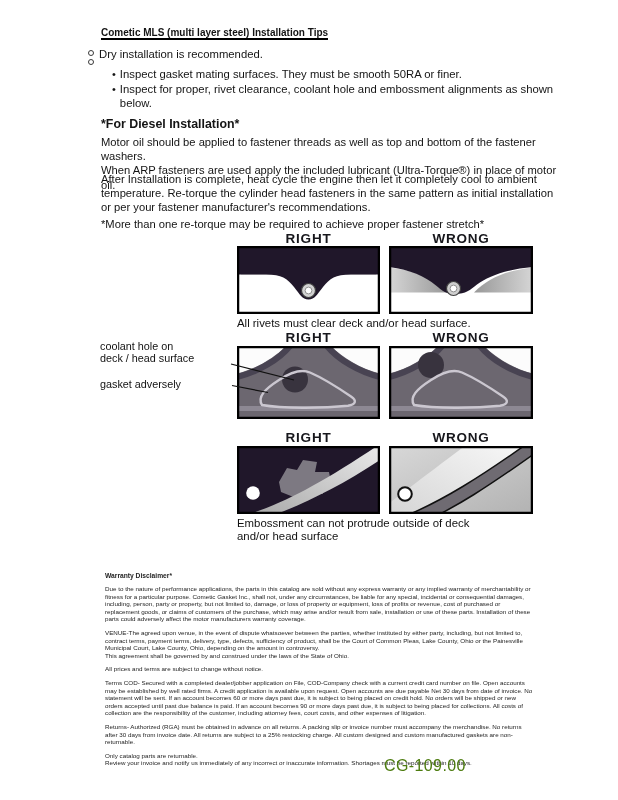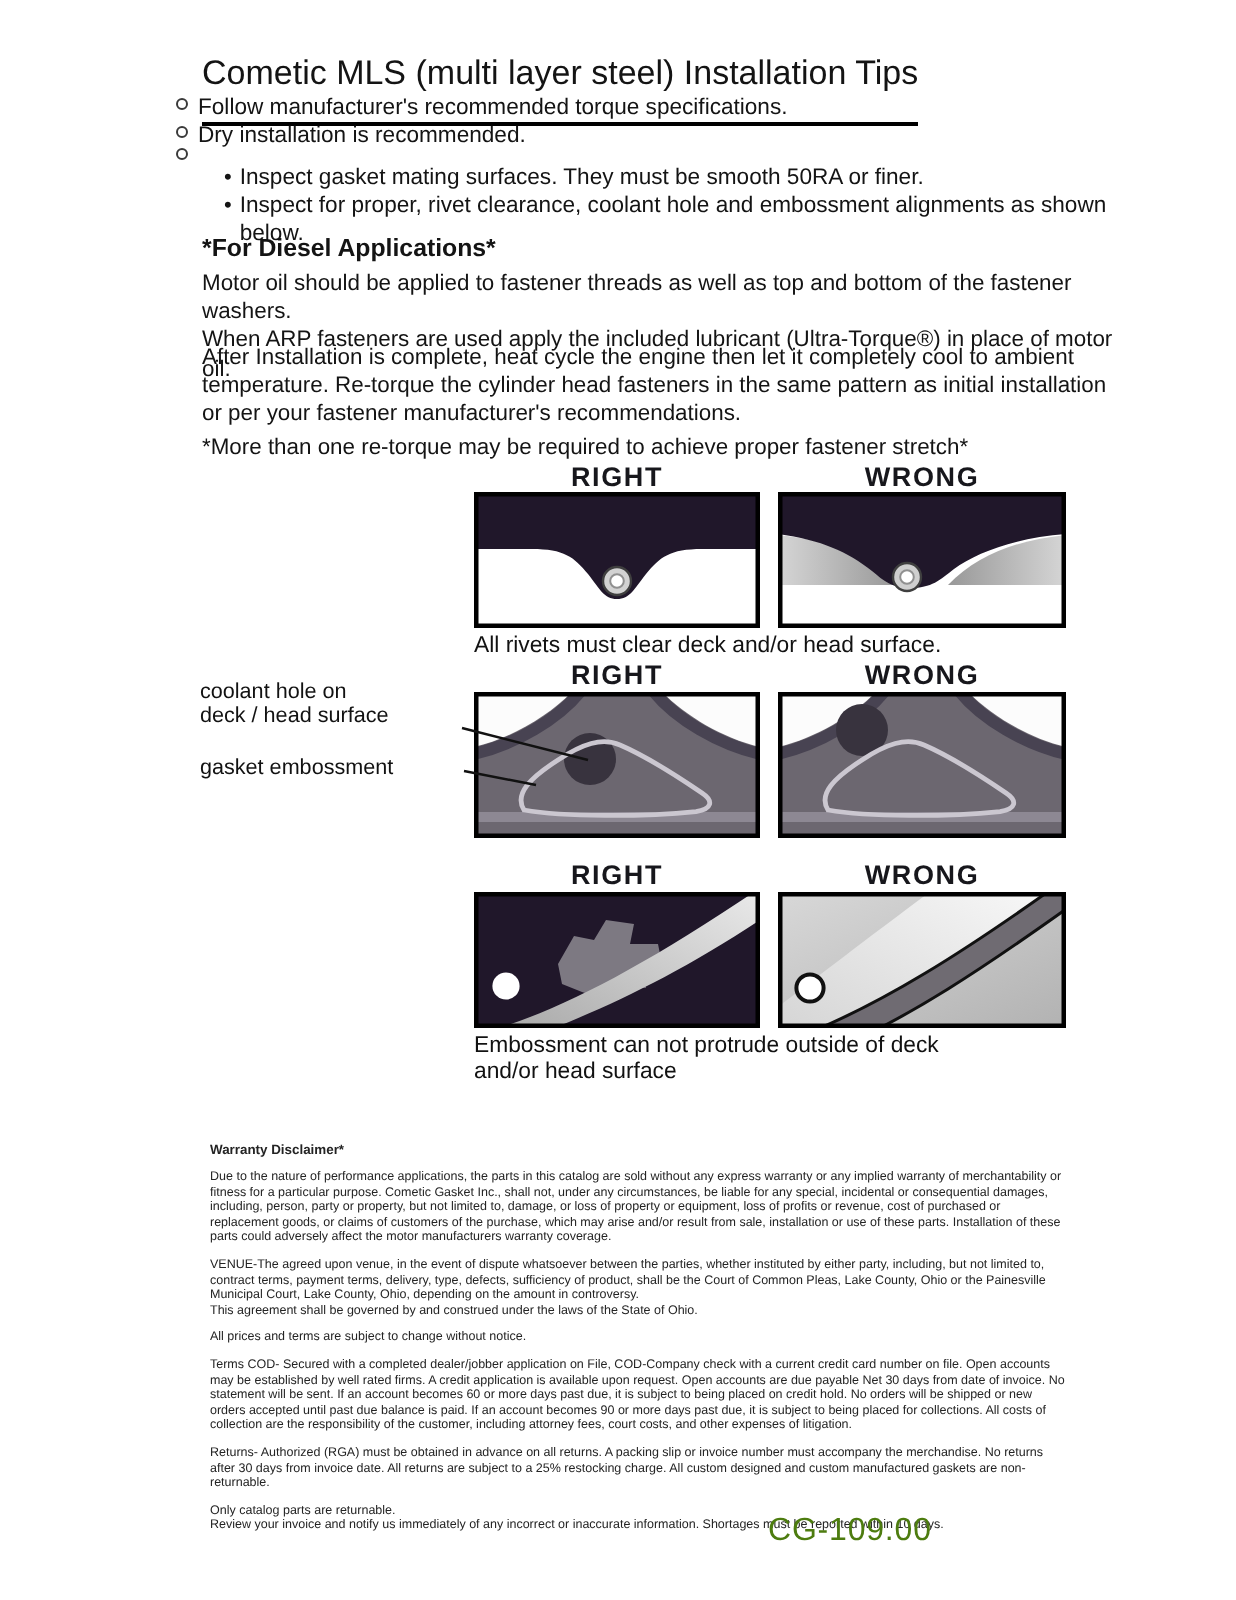--- a/index.html
+++ b/index.html
@@ -6,22 +6,22 @@
   body{
     width:618px;height:800px;position:relative;overflow:hidden;
     background:#ffffff;color:#141414;
     font-family:"Liberation Sans","DejaVu Sans",sans-serif;
     -webkit-font-smoothing:antialiased;
   }
   .abs{position:absolute;}
   
   .title{
     left:101px;top:27px;
-    font-size:17px;font-weight:normal;
-    border-bottom:2px solid #000;padding-bottom:14px;
+    font-size:10px;font-weight:bold;
+    border-bottom:2px solid #000;padding-bottom:0;
     white-space:nowrap;
   }
   
   .bullets{left:88px;top:47px;width:470px;font-size:11.3px;line-height:14.3px;}
   .bline{display:flex;align-items:baseline;}
   .m-o{
     width:4px;height:4px;border:1.2px solid #3a3a3a;border-radius:50%;
     display:inline-block;flex:0 0 auto;margin-right:5px;position:relative;top:-2px;
   }
   .sub{padding-left:24px;}
@@ -51,40 +51,36 @@
   .pagenum{left:384px;top:757px;font-size:16px;letter-spacing:.4px;color:#4d7c0f;text-align:right;}
 </style>
 </head>
 <body>
 
 <div class="abs title">Cometic MLS (multi layer steel) Installation Tips</div>
 
 <div class="abs bullets">
   <div class="bline">
     <span class="m-o"></span>
-    <span>Follow manufacturer's recommended torque specifications.</span>
-  </div>
-  <div class="bline">
-    <span class="m-o"></span>
     <span>Dry installation is recommended.</span>
   </div>
   <div class="bline">
     <span class="m-o"></span>
   </div>
   <div class="bline sub">
     <span class="m-d">•</span>
     <span>Inspect gasket mating surfaces.  They must be smooth 50RA or finer.</span>
   </div>
   <div class="bline sub">
     <span class="m-d">•</span>
     <span>Inspect for proper, rivet clearance, coolant hole and embossment alignments as shown below.</span>
   </div>
 </div>
 
-<div class="abs dheading">*For Diesel Applications*</div>
+<div class="abs dheading">*For Diesel Installation*</div>
 <div class="abs para p1">Motor oil should be applied to fastener threads as well as top and bottom of the fastener washers.
 When ARP fasteners are used apply the included lubricant (Ultra-Torque®) in place of motor oil.</div>
 <div class="abs para p2">After Installation is complete, heat cycle the engine then let it completely cool to ambient
 temperature. Re-torque the cylinder head fasteners in the same pattern as initial installation
 or per your fastener manufacturer's recommendations.</div>
 <div class="abs para p3">*More than one re-torque may be required to achieve proper fastener stretch*</div>
 
 <div class="abs" id="figures">
 
   <div class="abs rwlabel" style="left:237px;top:6px;width:143px;">RIGHT</div>
@@ -124,21 +120,21 @@
     </svg>
   </div>
 
   <div class="abs caption" style="left:237px;top:92px;">All rivets must clear deck and/or head surface.</div>
 
   <div class="abs rwlabel" style="left:237px;top:105px;width:143px;">RIGHT</div>
   <div class="abs rwlabel" style="left:389px;top:105px;width:144px;">WRONG</div>
 
   <div class="abs figlabel" style="left:100px;top:116px;">coolant hole on
 deck / head surface</div>
-  <div class="abs figlabel" style="left:100px;top:154px;">gasket embossment</div>
+  <div class="abs figlabel" style="left:100px;top:154px;">gasket adversely</div>
 
   <div class="panel" style="left:237px;top:121px;">
     <svg width="143" height="73" viewBox="0 0 143 73">
       <rect x="0" y="0" width="143" height="73" fill="#6c6770"></rect>
       <rect x="0" y="60" width="143" height="5" fill="#8d8893"></rect>
       <rect x="0" y="65" width="143" height="8" fill="#6c6770"></rect>
       <path d="M0,0 H49 C37,12 19,23 0,27.5 Z" fill="#fcfcfc"></path>
       <path d="M143,0 H94 C106,12 124,23 143,27.5 Z" fill="#fcfcfc"></path>
       <path d="M53,0 C42,13.5 21,26 0,31" stroke="#484352" stroke-width="6" fill="none"></path>
       <path d="M90,0 C101,13.5 122,26 143,31" stroke="#484352" stroke-width="6" fill="none"></path>

